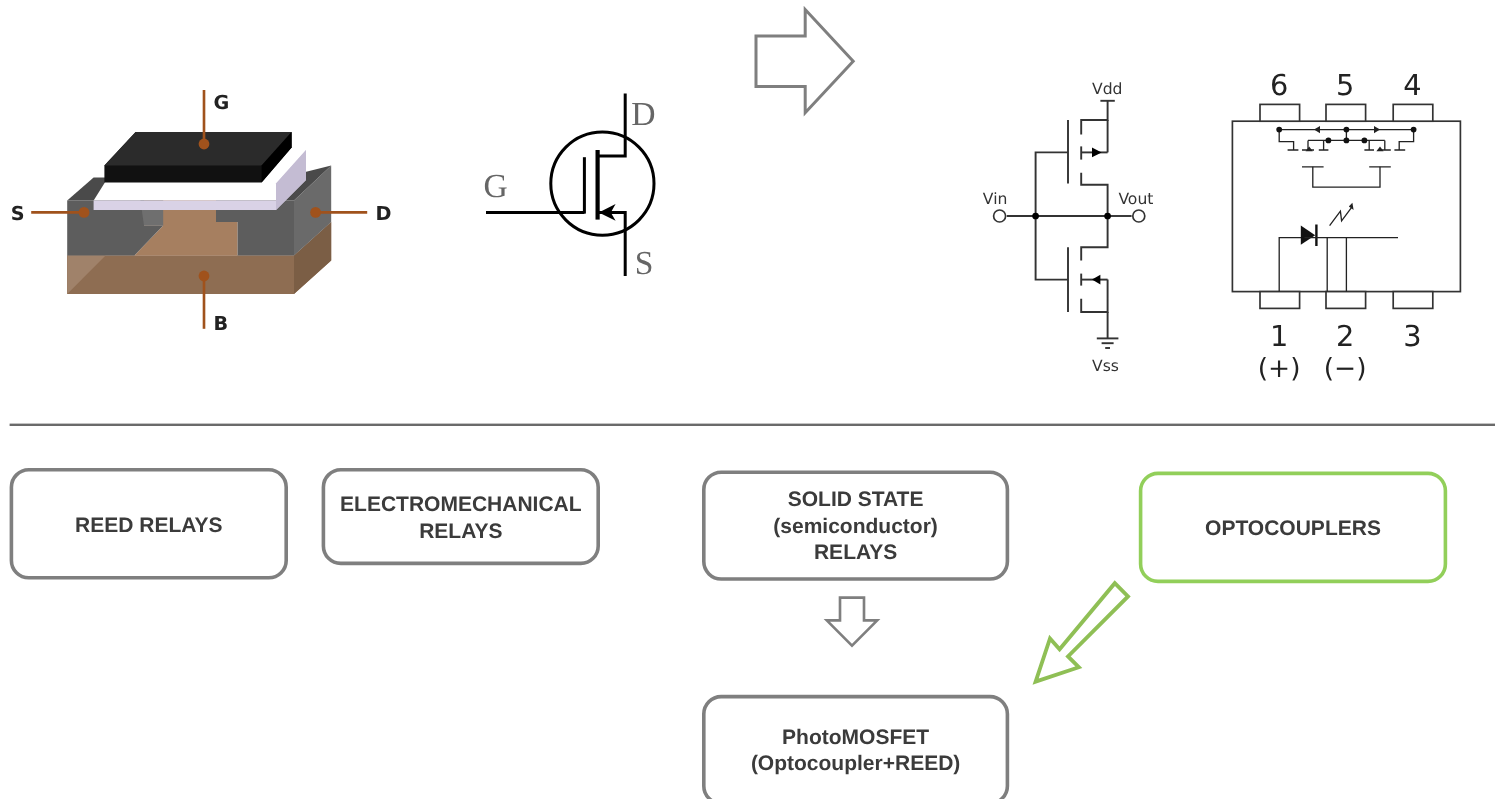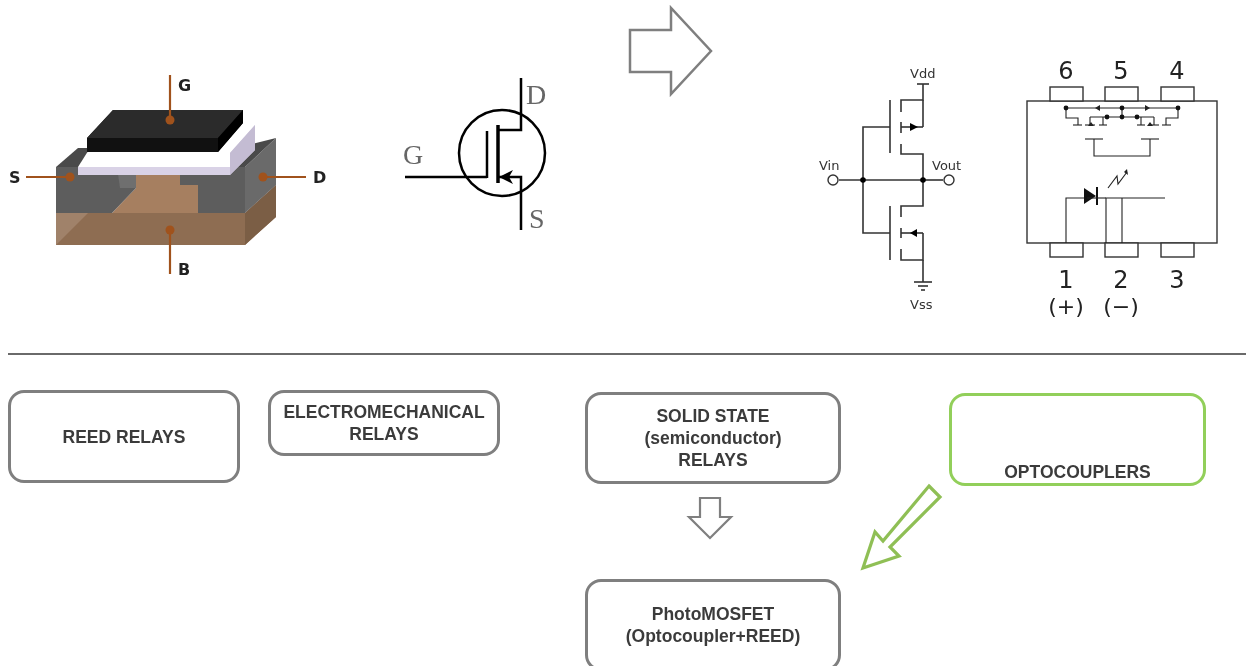--- a/index.html
+++ b/index.html
@@ -8,21 +8,21 @@
   .abs { position: absolute; }
   svg text { font-family: "DejaVu Sans", sans-serif; }
   .serif-lbl { font-family: "Liberation Serif", serif; }
   .divider { position: absolute; left: 8px; top: 353px; width: 1238px; height: 0;
              border-top: 2px solid #6a6a6a; }
   .box { position: absolute; box-sizing: border-box; border: 3px solid #7f7f7f;
          border-radius: 16px; background: #fff; display: flex; align-items: center;
          justify-content: center; text-align: center; color: #3b3b3b;
          font-family: "Liberation Sans", sans-serif; font-weight: bold;
          font-size: 17.5px; line-height: 22px; }
-  .box.green { border-color: #92cf5a; align-items: flex-end; }
+  .box.green { border-color: #92cf5a; }
   .box span { display: block; }
 </style>
 </head>
 <body>
 
 <svg class="abs" style="left:0;top:60px" width="350" height="230" viewBox="0 0 350 230">
 
   <polygon points="56,153 245,153 276,125 276,157 245,185 56,185" fill="#a27e63"></polygon>
   <polygon points="56,153 245,153 245,185 56,185" fill="#8e6d52"></polygon>
   <polygon points="56,153 88,153 56,185" fill="#a0826a"></polygon>
@@ -167,21 +167,21 @@
   <text x="51" y="259" font-size="22" text-anchor="middle" fill="#222">(+)</text>
   <text x="106" y="259" font-size="22" text-anchor="middle" fill="#222">(−)</text>
 </svg>
 
 <div class="divider"></div>
 
 <div class="box" style="left:8px;top:390px;width:232px;height:93px;">
   <span>REED RELAYS</span>
 </div>
 
-<div class="box" style="left:268px;top:390px;width:232px;height:66px;">
+<div class="box" style="left:268px;top:390px;width:232px;height:81px;">
   <div>
     <span>ELECTROMECHANICAL</span>
     <span>RELAYS</span>
   </div>
 </div>
 
 <div class="box" style="left:585px;top:392px;width:256px;height:92px;">
   <div>
     <span>SOLID STATE</span>
     <span>(semiconductor)</span>

